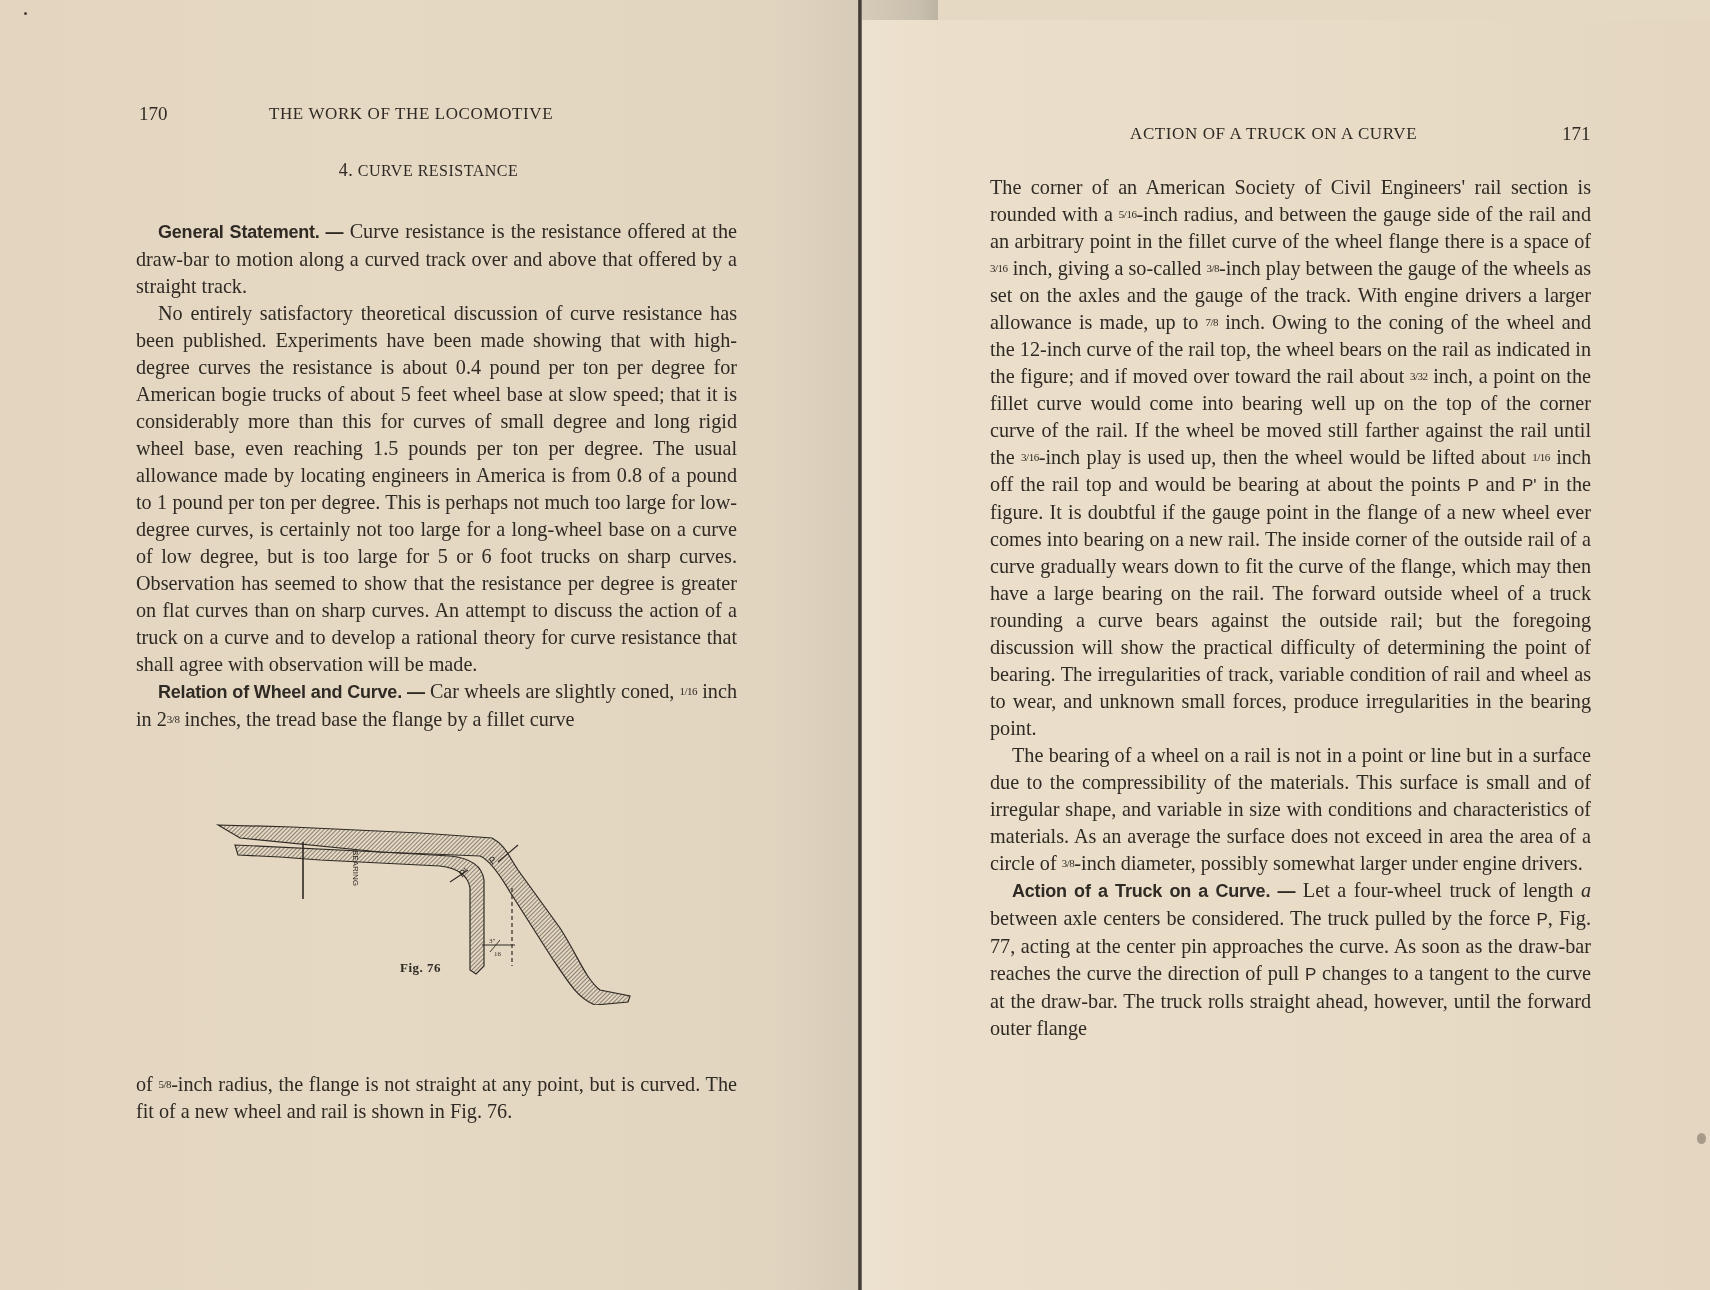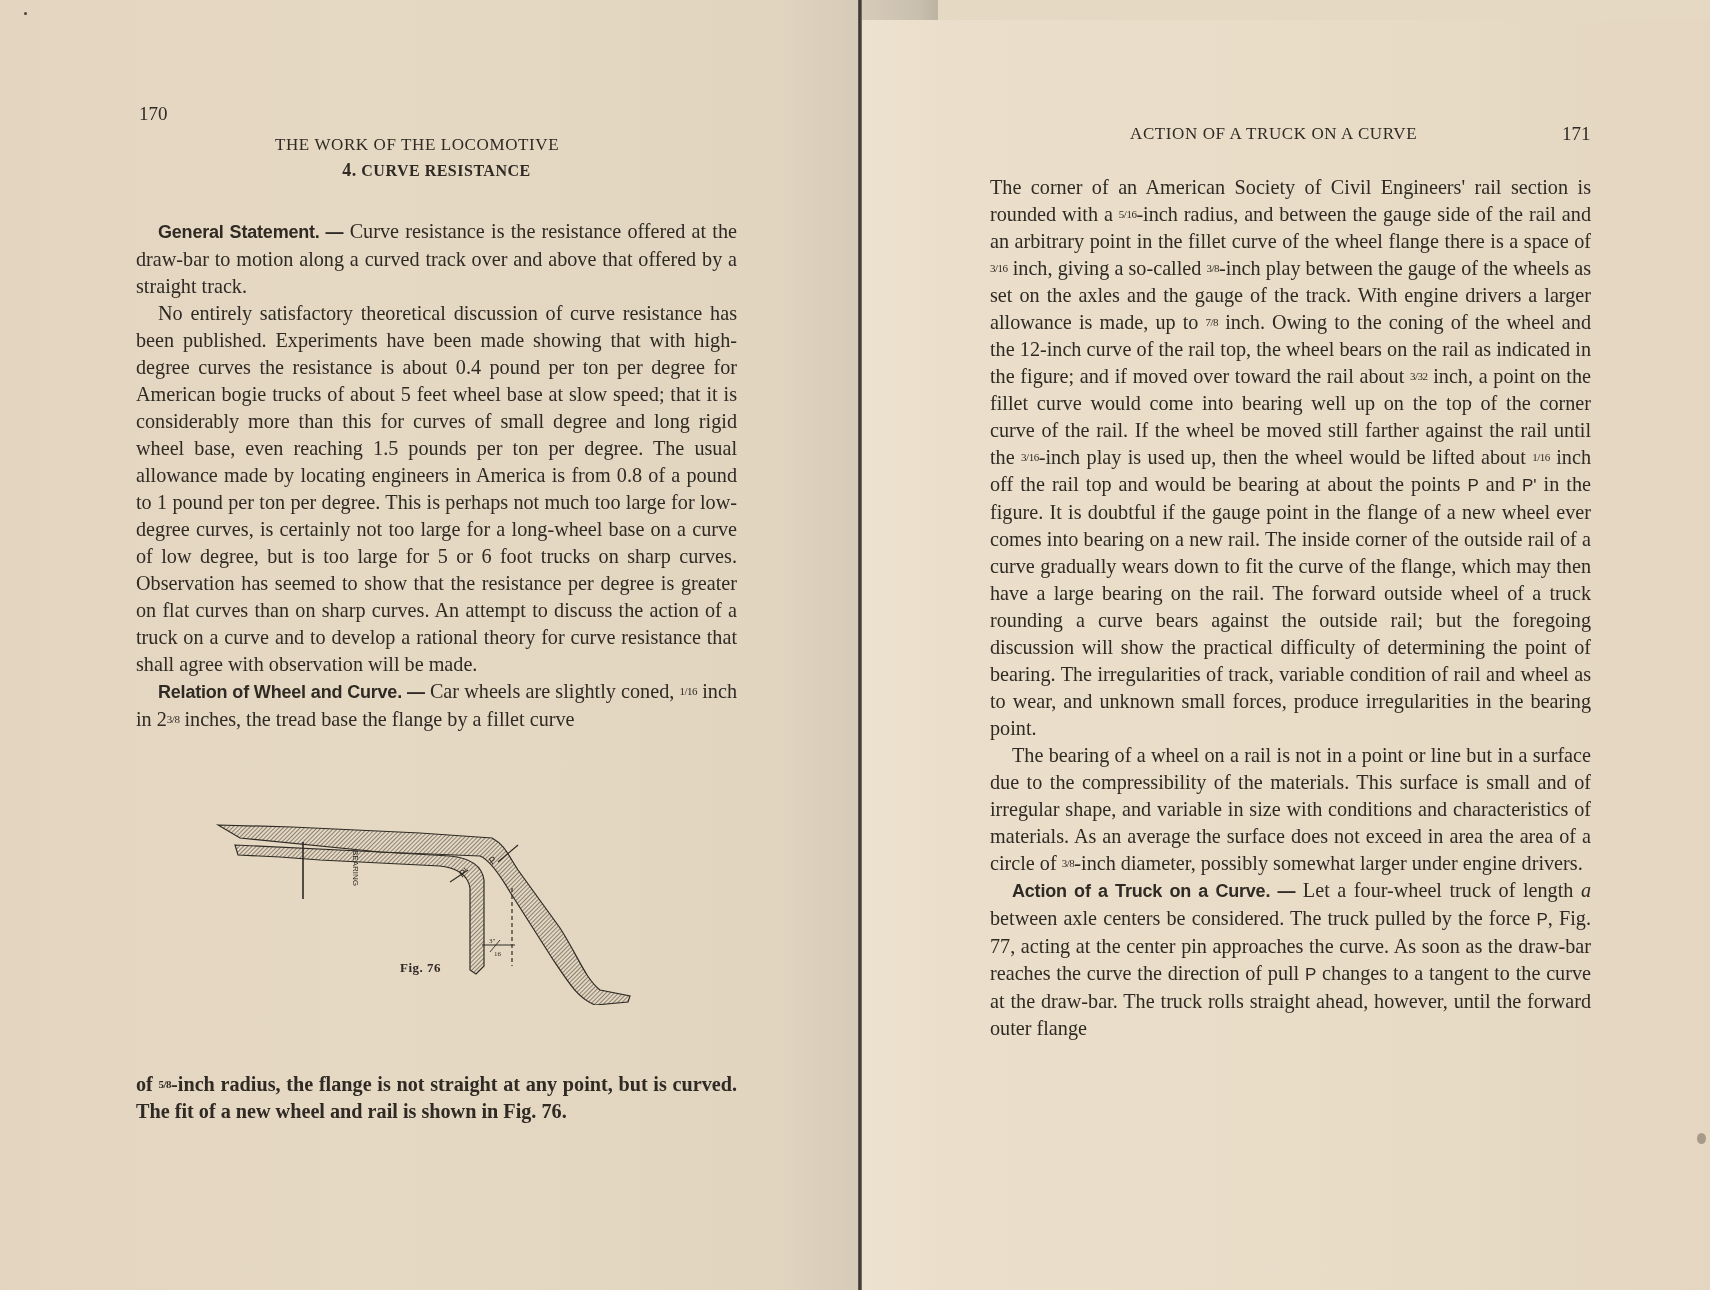--- a/index.html
+++ b/index.html
@@ -22,22 +22,22 @@
   .gutter {
     position: absolute; left: 858px; top: 0; width: 4px; height: 1290px;
     background: linear-gradient(to right, #6d655b, #2e2a25 50%, #8c8478);
   }
   .running-head {
     position: absolute; top: 104px; font-size: 17px; letter-spacing: 0.6px;
     text-transform: uppercase; white-space: nowrap;
   }
   .pagenum { position: absolute; top: 103px; font-size: 19px; }
   .section-title {
-    position: absolute; top: 160px; left: 136px; width: 601px; text-align: center;
-    font-size: 16px; letter-spacing: 0.5px; font-weight: bold;
+    position: absolute; top: 160px; left: 128px; width: 601px; text-align: center;
+    font-size: 16px; letter-spacing: 0.5px;
   }
   .section-title .num { font-size: 18px; }
   .col { position: absolute; font-size: 20.2px; line-height: 27px; text-align: justify; }
   .col p { margin: 0; text-indent: 22px; }
   .col p.noindent { text-indent: 0; }
   .col .runin { font-family: "Liberation Sans", "DejaVu Sans", sans-serif; font-weight: bold; font-size: 18px; letter-spacing: -0.2px; }
   .col .sym { font-family: "Liberation Sans", "DejaVu Sans", sans-serif; font-size: 17px; }
   .col .ital { font-style: italic; }
   .frac { font-size: 11px; vertical-align: 3px; letter-spacing: -0.5px; }
   .figure { position: absolute; left: 200px; top: 800px; width: 480px; height: 205px; }
@@ -45,21 +45,21 @@
     position: absolute; left: 400px; top: 960px; font-size: 13px; font-weight: bold;
     letter-spacing: 0.5px;
   }
   .speck { position: absolute; border-radius: 50%; background: #4a4038; }
 </style>
 </head>
 <body>
 
 <div class="page page-left">
   <span class="pagenum" style="left:139px;">170</span>
-  <span class="running-head" style="left:275px;margin-top:31px;">THE WORK OF THE LOCOMOTIVE</span>
+  <span class="running-head" style="left:269px;">THE WORK OF THE LOCOMOTIVE</span>
 
   <div class="section-title">
     <span class="num">4.</span>
     <span>CURVE RESISTANCE</span>
   </div>
 
   <div class="col" style="left:136px; top:198px; width:601px;margin-top:20px;">
     <p><span class="runin">General Statement. —</span><span> Curve resistance is the resistance offered at the draw-bar to motion along a curved track over and above that offered by a straight track.</span></p>
     <p><span>No entirely satisfactory theoretical discussion of curve resistance has been published. Experiments have been made showing that with high-degree curves the resistance is about 0.4 pound per ton per degree for American bogie trucks of about 5 feet wheel base at slow speed; that it is considerably more than this for curves of small degree and long rigid wheel base, even reaching 1.5 pounds per ton per degree. The usual allowance made by locating engineers in America is from 0.8 of a pound to 1 pound per ton per degree. This is perhaps not much too large for low-degree curves, is certainly not too large for a long-wheel base on a curve of low degree, but is too large for 5 or 6 foot trucks on sharp curves. Observation has seemed to show that the resistance per degree is greater on flat curves than on sharp curves. An attempt to discuss the action of a truck on a curve and to develop a rational theory for curve resistance that shall agree with observation will be made.</span></p>
     <p><span class="runin">Relation of Wheel and Curve. —</span><span> Car wheels are slightly coned, </span><span class="frac">1/16</span><span> inch in 2</span><span class="frac">3/8</span><span> inches, the tread base the flange by a fillet curve</span></p>
@@ -88,21 +88,21 @@
       <line x1="290" y1="152" x2="300" y2="140" stroke="#2f2a24" stroke-width="0.9"></line>
       <text x="153" y="50" font-size="8" font-family="Liberation Sans, sans-serif" transform="rotate(90 153 50)" fill="#2f2a24">BEARING</text>
       <text x="292" y="65" font-size="10" font-family="Liberation Sans, sans-serif" fill="#2f2a24" transform="rotate(-35 292 65)">P</text>
       <text x="262" y="78" font-size="10" font-family="Liberation Sans, sans-serif" fill="#2f2a24" transform="rotate(-35 262 78)">P'</text>
       <text x="289" y="143" font-size="7" font-family="Liberation Serif, serif" fill="#2f2a24">3"</text>
       <text x="294" y="156" font-size="7" font-family="Liberation Serif, serif" fill="#2f2a24">16</text>
     </svg>
   </div>
   <div class="fig-caption">Fig. 76</div>
 
-  <div class="col" style="left:136px; top:1071px; width:601px;font-weight:bold;">
+  <div class="col" style="left:136px; top:1071px; width:601px;">
     <p class="noindent"><span>of </span><span class="frac">5/8</span><span>-inch radius, the flange is not straight at any point, but is curved. The fit of a new wheel and rail is shown in Fig. 76.</span></p>
   </div>
 
   <div class="speck" style="left:24px; top:12px; width:3px; height:3px;"></div>
 </div>
 
 <div class="gutter"></div>
 
 <div class="page page-right">
   <span class="running-head" style="left:268px;">ACTION OF A TRUCK ON A CURVE</span>

